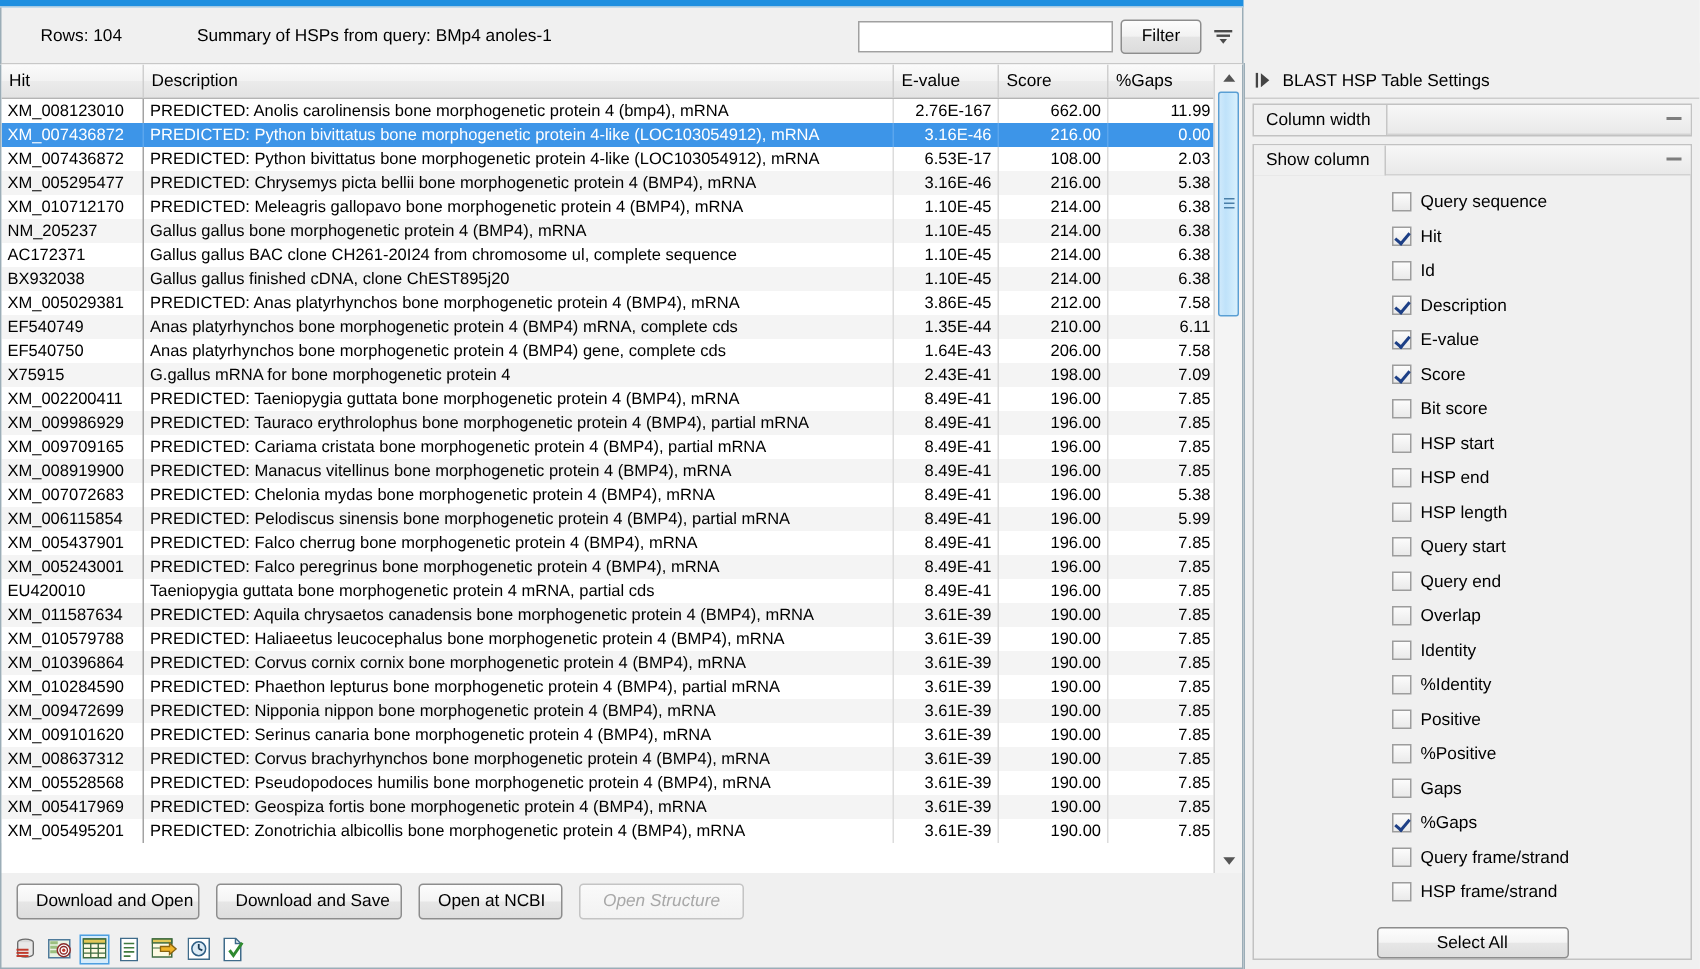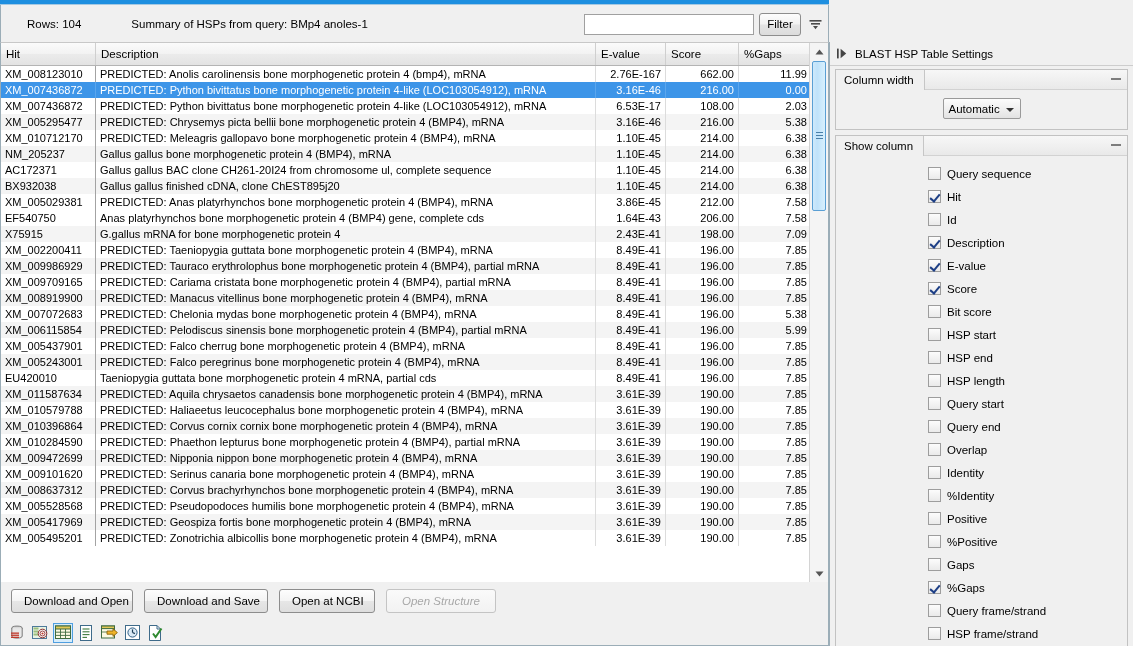--- a/index.html
+++ b/index.html
@@ -48,21 +48,21 @@
   #filter-input {
     width: 170px; height: 21px;
     border: 1px solid #a0a0a0;
     background: #fff;
     font-family: "Liberation Sans", sans-serif;
     font-size: 11px;
     padding: 0 3px;
     outline: none;
   }
   #filter-button {
-    width: 42px; height: 23px;
+    width: 54px; height: 23px;
     font-family: "Liberation Sans", sans-serif;
     font-size: 11.5px;
     border: 1px solid #8d8d8d;
     border-radius: 3px;
     background: linear-gradient(to bottom, #fdfdfd 0%, #f2f2f2 48%, #e4e4e4 52%, #dcdcdc 100%);
     cursor: pointer; padding: 0;
   }
   #filter-menu-icon {
     width: 18px; height: 26px;
     display: flex; align-items: center; justify-content: center;
@@ -407,20 +407,27 @@
             <div class="cell c-score num">214.00</div>
             <div class="cell c-gaps num">6.38</div>
           </div>
           <div class="row odd">
             <div class="cell c-hit">XM_005029381</div>
             <div class="cell c-desc">PREDICTED: Anas platyrhynchos bone morphogenetic protein 4 (BMP4), mRNA</div>
             <div class="cell c-eval num">3.86E-45</div>
             <div class="cell c-score num">212.00</div>
             <div class="cell c-gaps num">7.58</div>
           </div>
+          <div class="row even">
+            <div class="cell c-hit">EF540749</div>
+            <div class="cell c-desc">Anas platyrhynchos bone morphogenetic protein 4 (BMP4) mRNA, complete cds</div>
+            <div class="cell c-eval num">1.35E-44</div>
+            <div class="cell c-score num">210.00</div>
+            <div class="cell c-gaps num">6.11</div>
+          </div>
           <div class="row odd">
             <div class="cell c-hit">EF540750</div>
             <div class="cell c-desc">Anas platyrhynchos bone morphogenetic protein 4 (BMP4) gene, complete cds</div>
             <div class="cell c-eval num">1.64E-43</div>
             <div class="cell c-score num">206.00</div>
             <div class="cell c-gaps num">7.58</div>
           </div>
           <div class="row even">
             <div class="cell c-hit">X75915</div>
             <div class="cell c-desc">G.gallus mRNA for bone morphogenetic protein 4</div>
@@ -668,28 +675,20 @@
       </span>
       <span>BLAST HSP Table Settings</span>
     </div>
 
     <div id="rp-body">
 
       <div class="group">
         <div class="group-head">
           <span class="gh-label">Column width</span>
           <span class="group-collapse"></span>
-        </div>
-        <div class="group-body">
-          <div id="combo-row">
-            <div id="colwidth-combo">
-              <span>Automatic</span>
-              <span class="caret"></span>
-            </div>
-          </div>
         </div>
       </div>
 
       <div class="group">
         <div class="group-head">
           <span class="gh-label">Show column</span>
           <span class="group-collapse"></span>
         </div>
         <div class="group-body" id="chk-list">
             <div class="chk-row">

